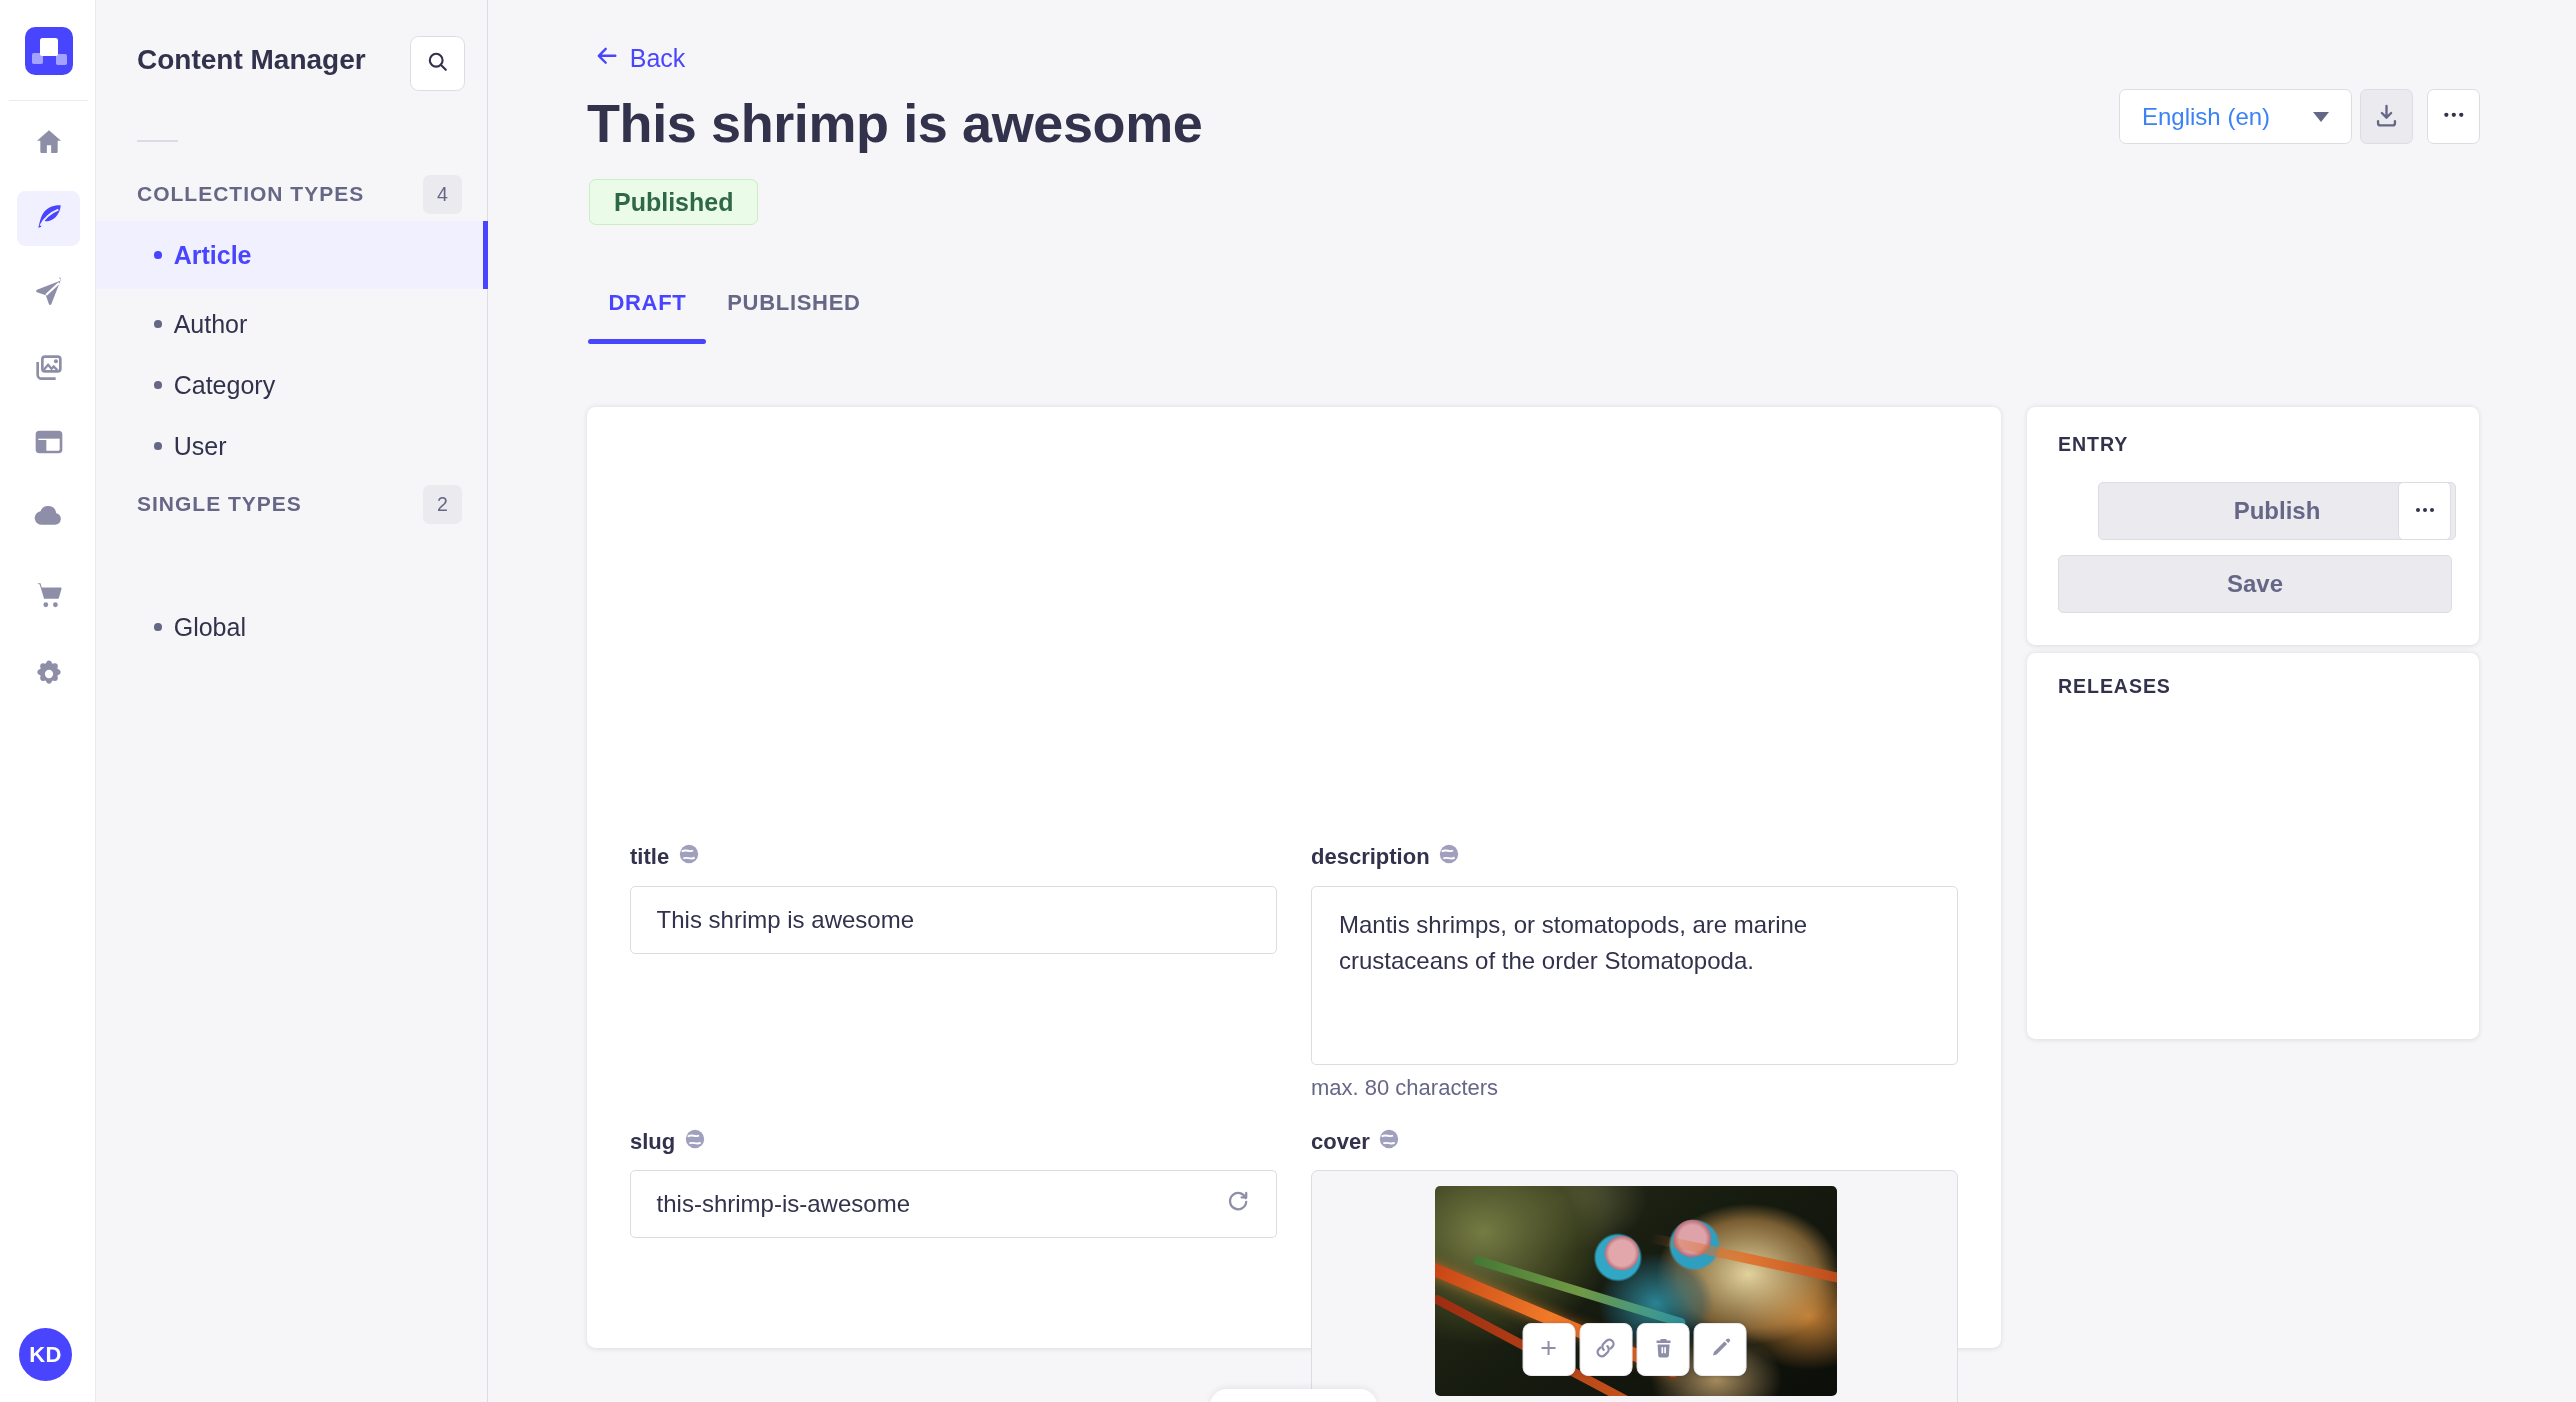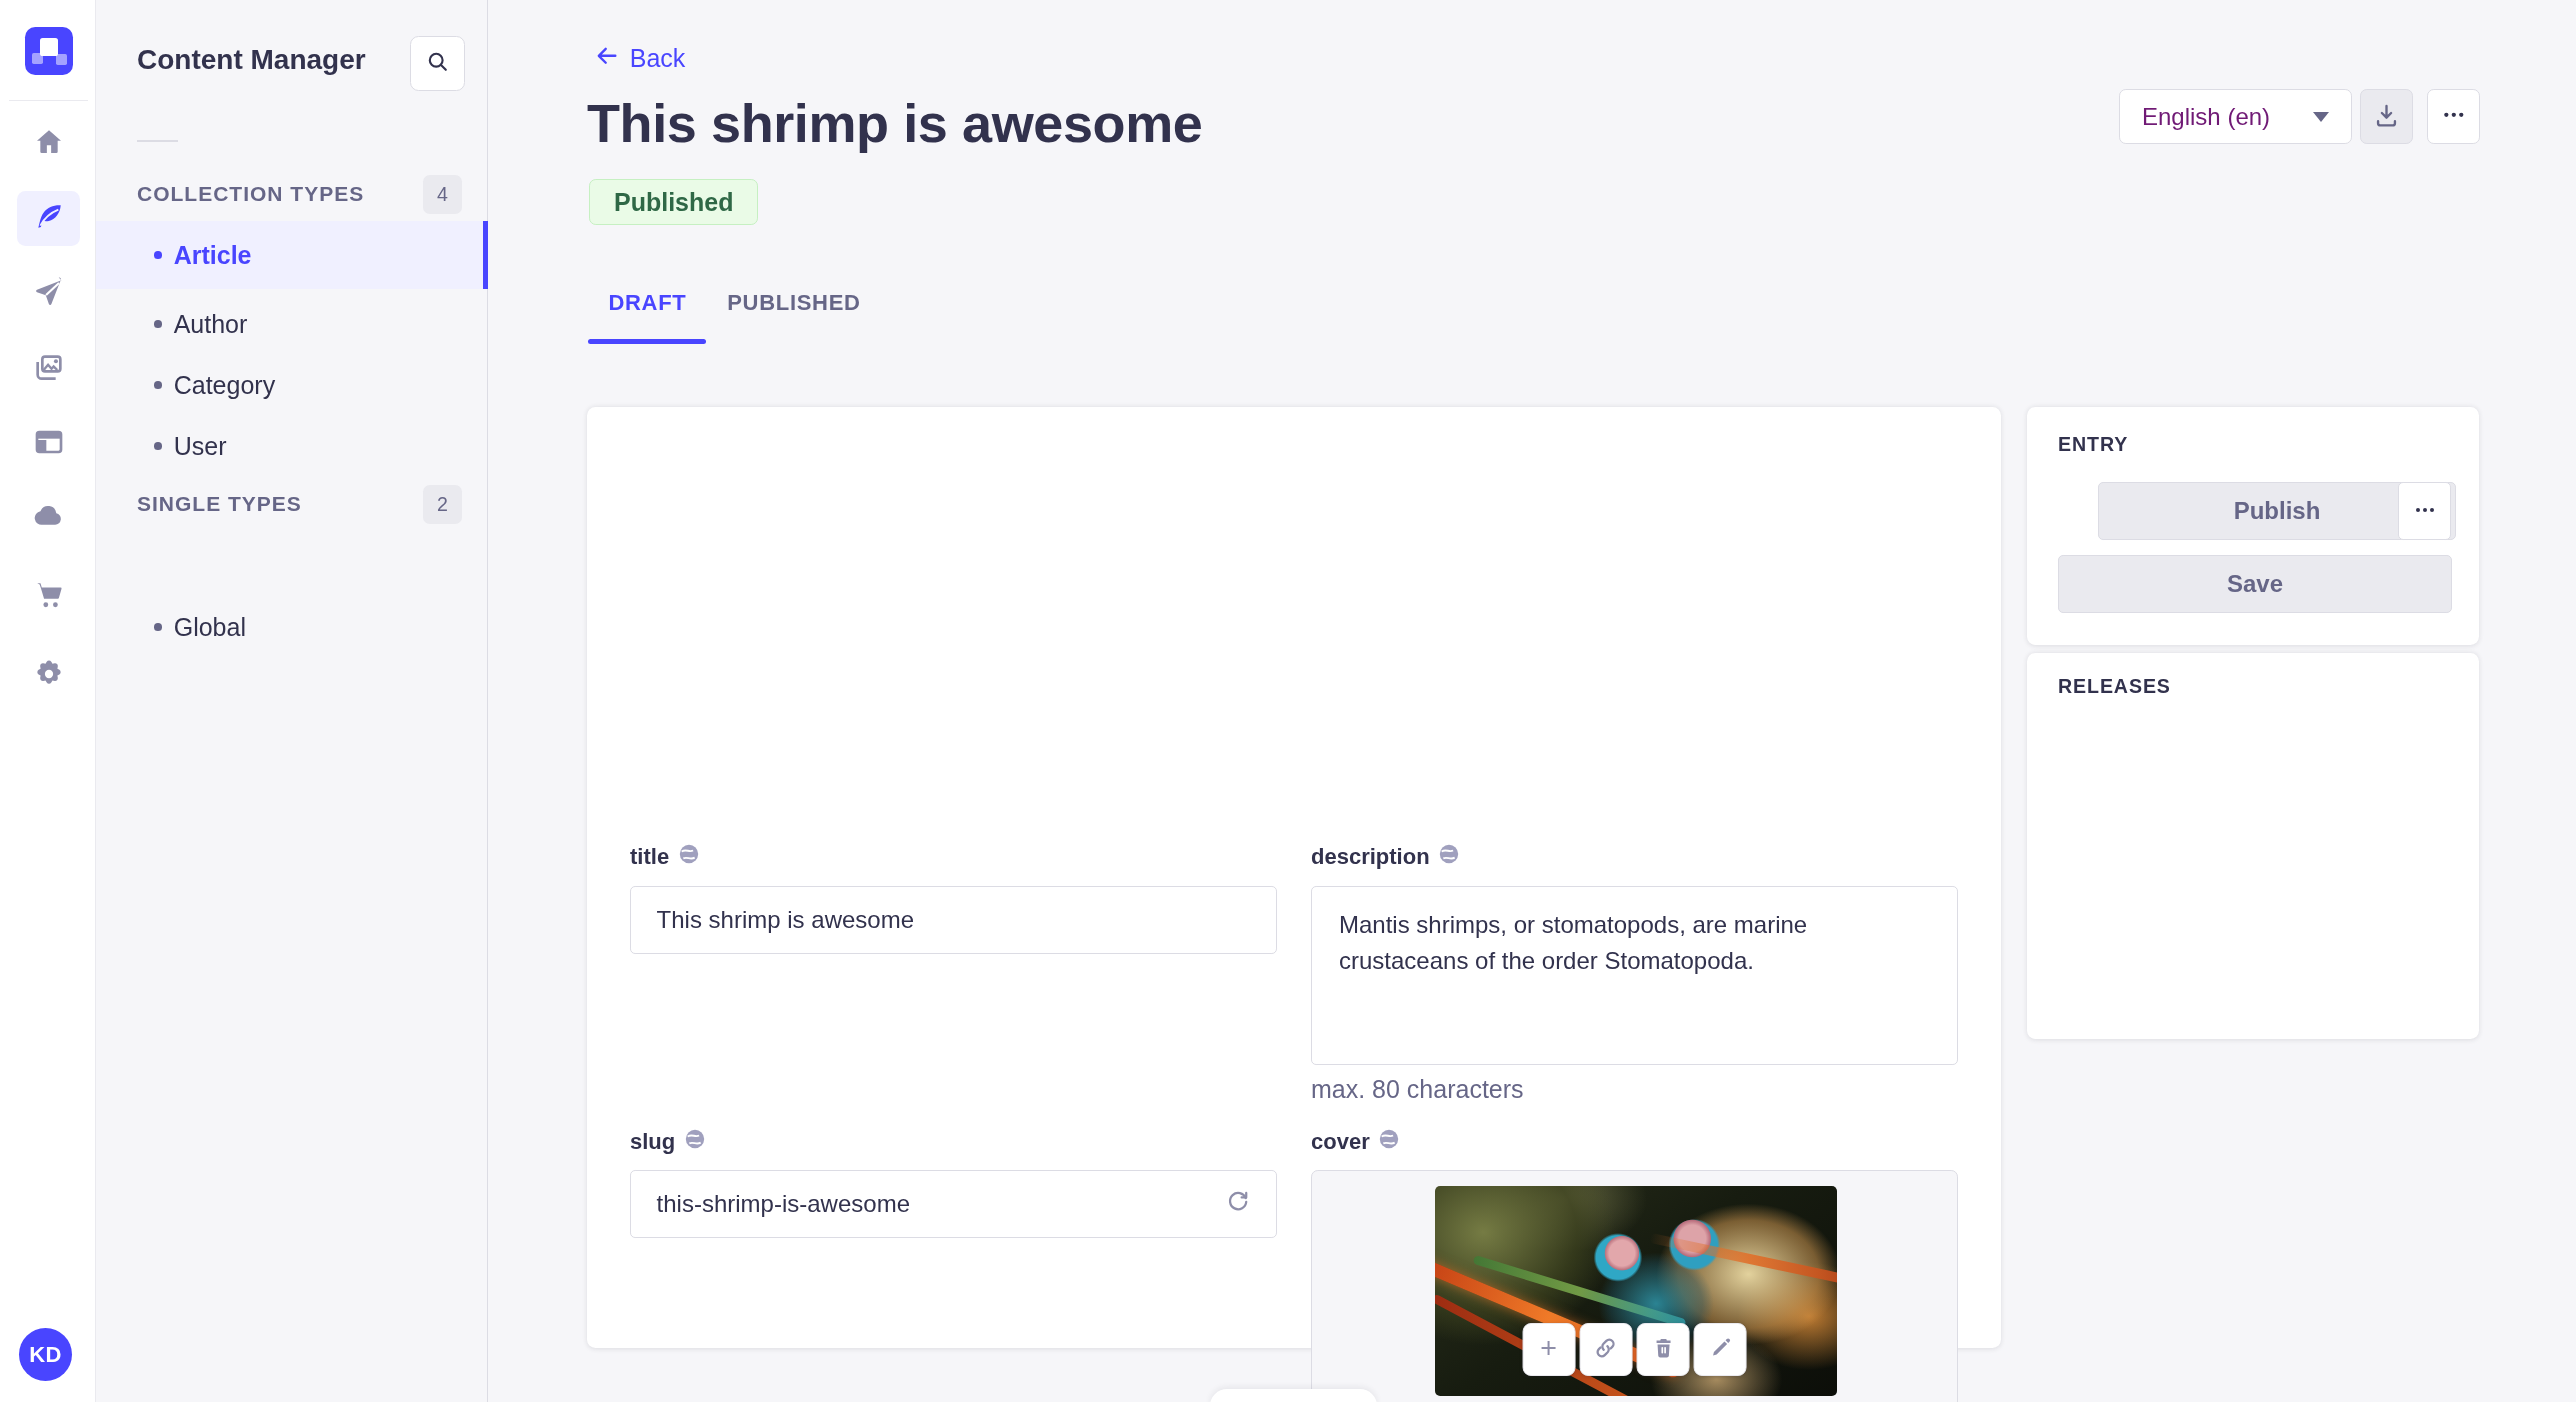--- a/index.html
+++ b/index.html
@@ -34,37 +34,37 @@
   .side-item.active::after { content:""; position:absolute; right:0; top:0; width:5.1px; height:100%; background:#4945FF; }
   .side-item.active .dot { background:#4945FF; }
   .side-item.active .lbl { color:#4945FF; font-weight:bold; }
 
   
   #back-link { position:absolute; left:594px; top:43px; display:flex; align-items:center; gap:10.2px; color:#4945FF; font-size:25px; }
   #page-title { position:absolute; left:587px; top:92px; font-size:54px; font-weight:bold; color:#32324D; letter-spacing:-0.4px; }
   #status-badge { position:absolute; left:589px; top:179px; height:46px; padding:0 24px; background:#EAFBE7; border:1.7px solid #C6F0C2; border-radius:6.8px;
                   color:#2F6846; font-size:25px; font-weight:bold; display:flex; align-items:center; }
   #locale-select { position:absolute; left:2119px; top:89px; width:233px; height:55px; background:#fff; border:0.9px solid #DCDCE4; border-radius:6.8px;
-                   display:flex; align-items:center; justify-content:space-between; padding:0 22px; font-size:24px; color:#701a75; }
+                   display:flex; align-items:center; justify-content:space-between; padding:0 22px; font-size:24px; color:#3b82f6; }
   #download-btn { position:absolute; left:2360px; top:89px; width:53px; height:55px; background:#EAEAEF; border:0.9px solid #DCDCE4; border-radius:6.8px; display:flex; align-items:center; justify-content:center; }
   #header-more-btn { position:absolute; left:2427px; top:89px; width:53px; height:55px; background:#fff; border:0.9px solid #DCDCE4; border-radius:6.8px; display:flex; align-items:center; justify-content:center; }
   .caret { width:0; height:0; border-left:8.5px solid transparent; border-right:8.5px solid transparent; border-top:10.2px solid #8E8EA9; }
   #tabs { position:absolute; left:588px; top:281px; display:flex; }
   .tab { font-size:22px; font-weight:bold; letter-spacing:0.7px; padding:8.5px 20.4px 29px 20.4px; }
   .tab.active { color:#4945FF; }
   .tab.inactive { color:#666687; }
   #tab-underline { position:absolute; left:588px; top:339px; width:118px; height:5.1px; background:#4945FF; border-radius:2.6px; }
 
   
   .card { background:#fff; border-radius:8.5px; box-shadow:0 0.9px 5.1px rgba(33,33,52,.12); }
   #main-card { position:absolute; left:587px; top:407px; width:1414px; height:941px; }
 
   .field-label { position:absolute; display:flex; align-items:center; gap:8.5px; font-size:22px; font-weight:bold; color:#32324D; }
   .input { position:absolute; background:#fff; border:0.9px solid #DCDCE4; border-radius:5.1px; display:flex; align-items:center; padding:0 25.6px; font-size:24px; color:#32324D; }
-  .helper { position:absolute; font-size:25px; color:#666687; }
+  .helper { position:absolute; font-size:22px; color:#666687; }
 
   #desc-box { position:absolute; left:724px; top:479px; width:647px; height:179px; background:#fff; border:0.9px solid #DCDCE4; border-radius:5.1px; padding:20.4px 27px; }
   #desc-box .txt { width:545px; font-size:24px; line-height:36px; color:#32324D; }
 
   #cover-box { position:absolute; left:724px; top:763px; width:647px; height:278px; background:#F6F6F9; border:0.9px solid #DCDCE4; border-radius:6.8px; }
   #cover-img { position:absolute; left:123px; top:15.3px; width:402px; height:210px; border-radius:5.1px; overflow:hidden;
     background:
       radial-gradient(circle 22px at 46.5% 32%, #e2a7ab 0 58%, #bb7480 76%, rgba(0,0,0,0) 80%),
       radial-gradient(circle 24px at 64% 25%, #dda3a8 0 56%, #b76d7c 76%, rgba(0,0,0,0) 80%),
       radial-gradient(circle 32px at 45.5% 34%, #2fa7c5 0 68%, rgba(0,0,0,0) 76%),

